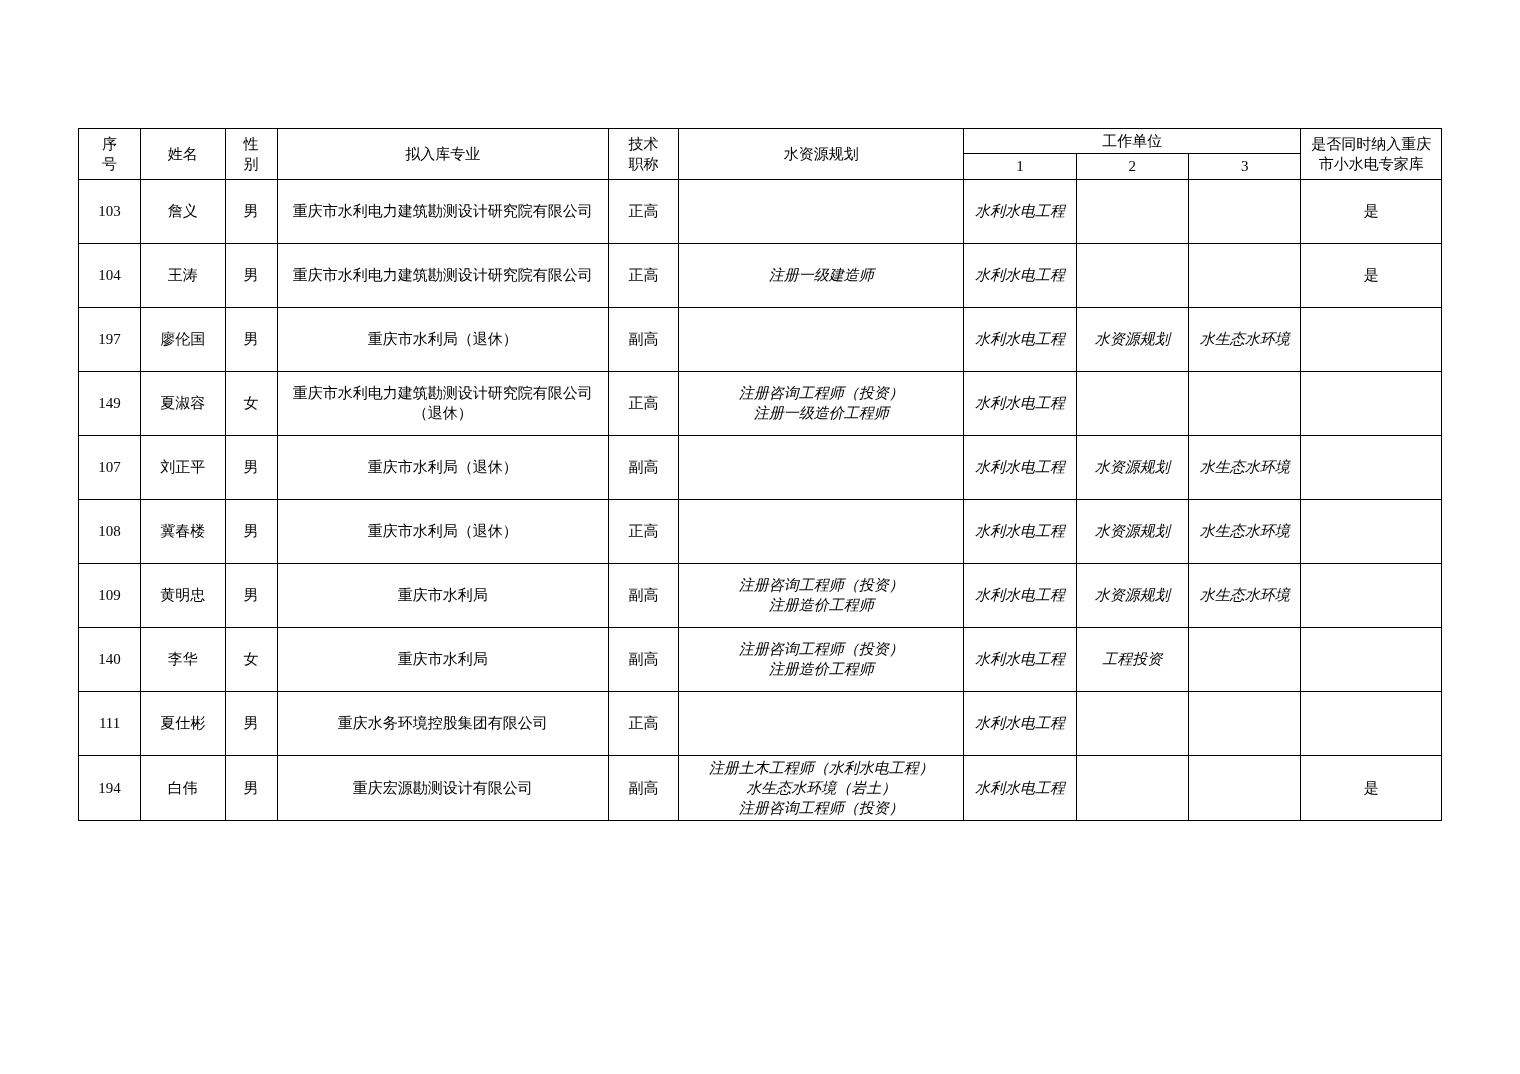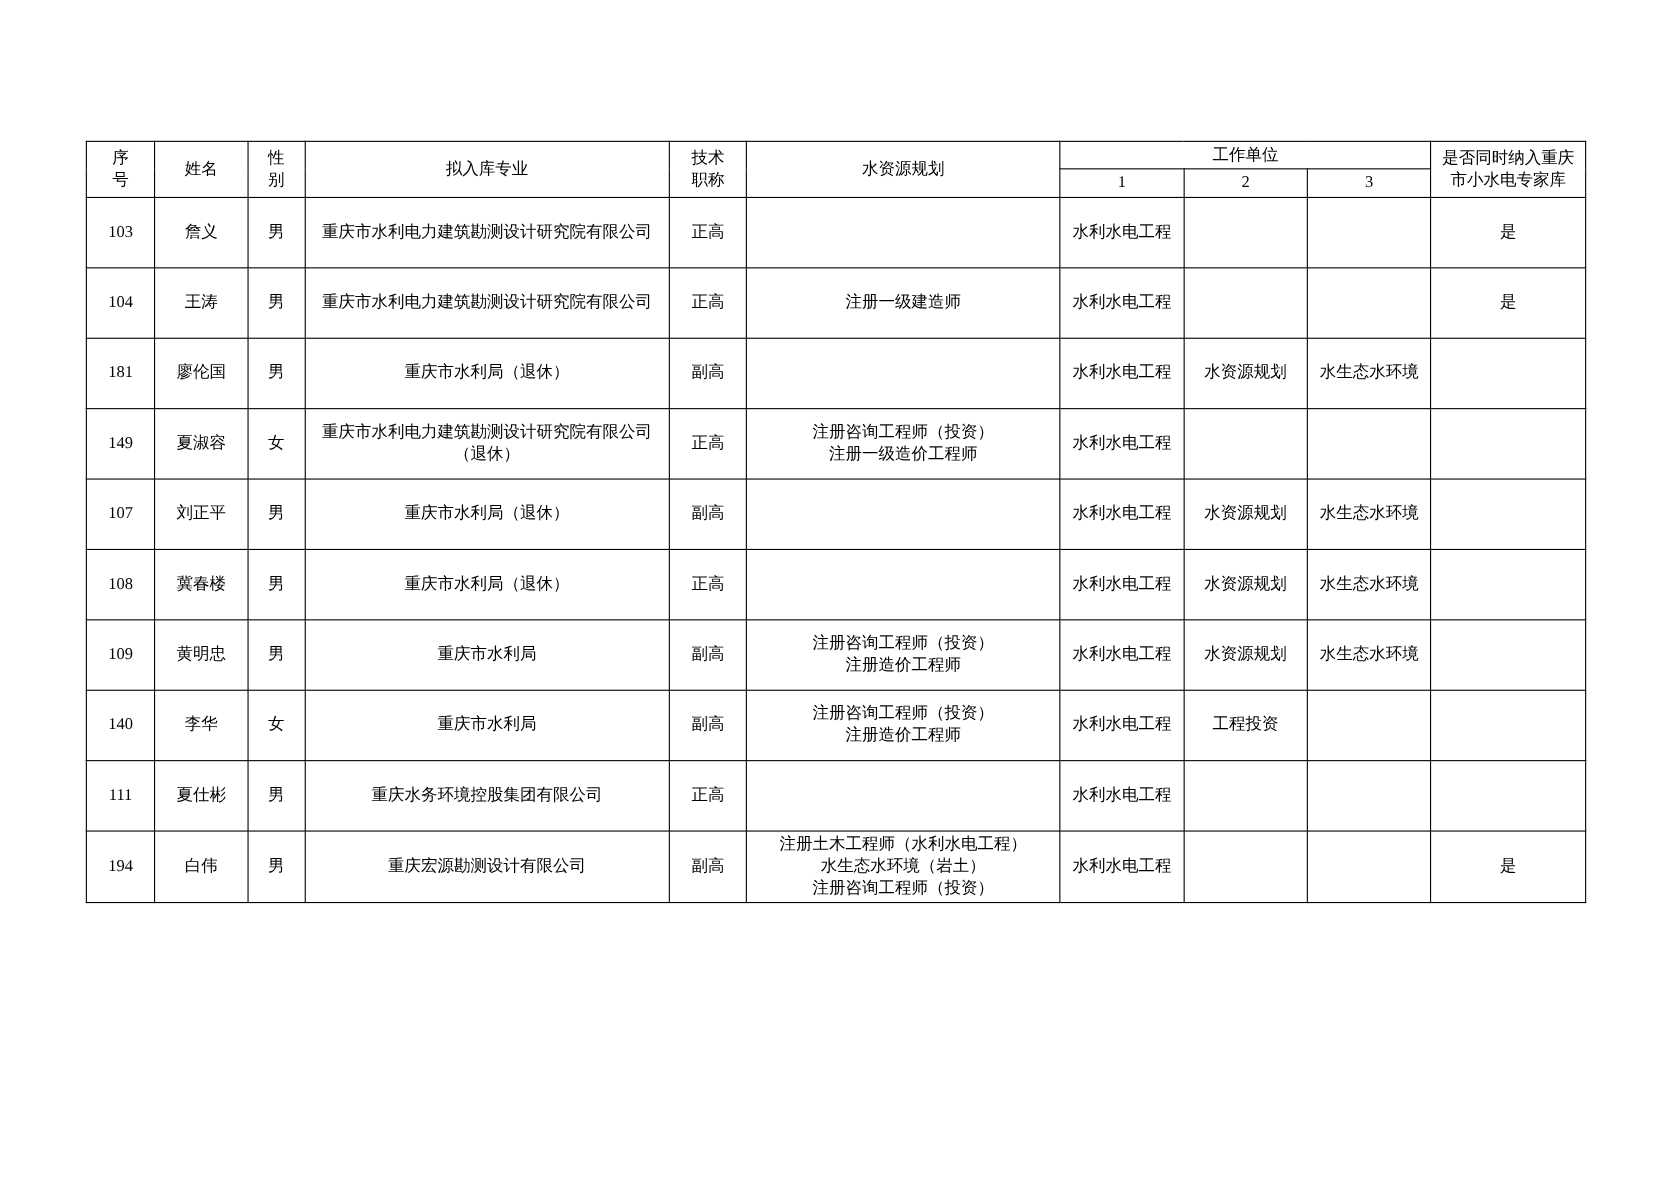--- a/index.html
+++ b/index.html
@@ -62,22 +62,22 @@
     font-weight: normal;
   }
   .row-cell {
     height: 64px;
   }
   .cell-multi {
     line-height: 1.4;
   }
   .seq-cell { font-size: 15px; }
   .unit-cell { font-size: 15px; }
-  .qual-cell { font-size: 15px; }
-  .major-cell { font-size: 15px; }
+  .qual-cell { font-size: 15px; font-style: italic; }
+  .major-cell { font-size: 15px; font-style: italic; }
 </style>
 </head>
 <body>
 
 <div class="page">
   <table class="expert-table">
     <colgroup>
       <col class="col-seq">
       <col class="col-name">
       <col class="col-gender">
@@ -134,21 +134,21 @@
         <td>男</td>
         <td class="unit-cell cell-multi">重庆市水利电力建筑勘测设计研究院有限公司</td>
         <td>正高</td>
         <td class="qual-cell cell-multi">注册一级建造师</td>
         <td class="major-cell">水利水电工程</td>
         <td class="major-cell"></td>
         <td class="major-cell"></td>
         <td>是</td>
       </tr>
       <tr class="row-cell">
-        <td class="seq-cell">181</td>
+        <td class="seq-cell">197</td>
         <td>廖伦国</td>
         <td>男</td>
         <td class="unit-cell cell-multi">重庆市水利局（退休）</td>
         <td>副高</td>
         <td class="qual-cell cell-multi"></td>
         <td class="major-cell">水利水电工程</td>
         <td class="major-cell">水资源规划</td>
         <td class="major-cell">水生态水环境</td>
         <td></td>
       </tr>

